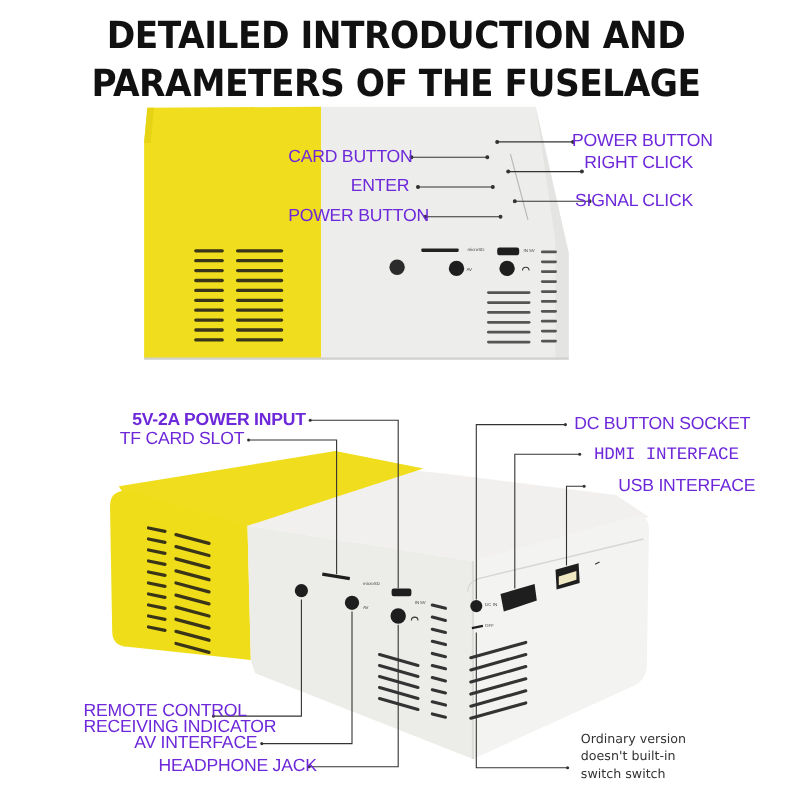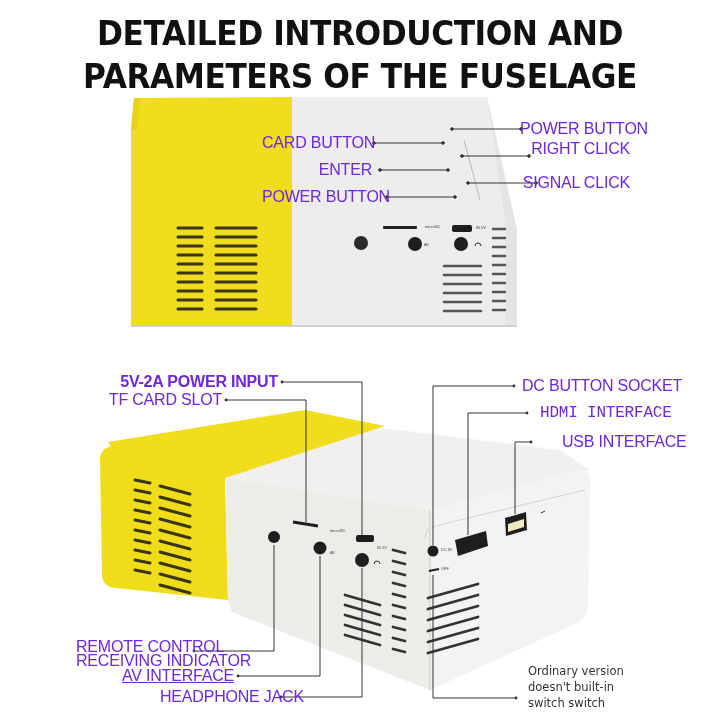--- a/index.html
+++ b/index.html
@@ -239,22 +239,22 @@
 <div class="lbl r" style="left:520px; top:142px; width:110px;">RIGHT CLICK</div>
 <div class="lbl r" style="left:520px; top:176px; width:110px;">SIGNAL CLICK</div>
 
 <div class="lbl r" style="left:120px; top:375px; width:158px;font-weight:bold;">5V-2A POWER INPUT</div>
 <div class="lbl r" style="left:100px; top:393px; width:122px;">TF CARD SLOT</div>
 
 <div class="lbl" style="left:76px; top:640px; width:120px; text-align:right;">
   <div>REMOTE CONTROL</div>
   <div>RECEIVING INDICATOR</div>
 </div>
-<div class="lbl r" style="left:120px; top:669px; width:114px;text-decoration:underline;">AV INTERFACE</div>
-<div class="lbl r" style="left:160px; top:690px; width:117px;">HEADPHONE JACK</div>
+<div class="lbl r" style="left:120px; top:669px; width:114px;">AV INTERFACE</div>
+<div class="lbl r" style="left:144px; top:690px; width:117px;">HEADPHONE JACK</div>
 
 <div class="lbl" style="left:522px; top:379px;">DC BUTTON SOCKET</div>
 <div class="lbl" style="left:540px; top:406px;font-family:Liberation Mono, monospace;">HDMI INTERFACE</div>
 <div class="lbl" style="left:546px; top:435px;margin-left:16px;">USB INTERFACE</div>
 
 <div class="note" style="left:528px; top:663px;">
   <div>Ordinary version</div>
   <div>doesn't built-in</div>
   <div>switch switch</div>
 </div>

